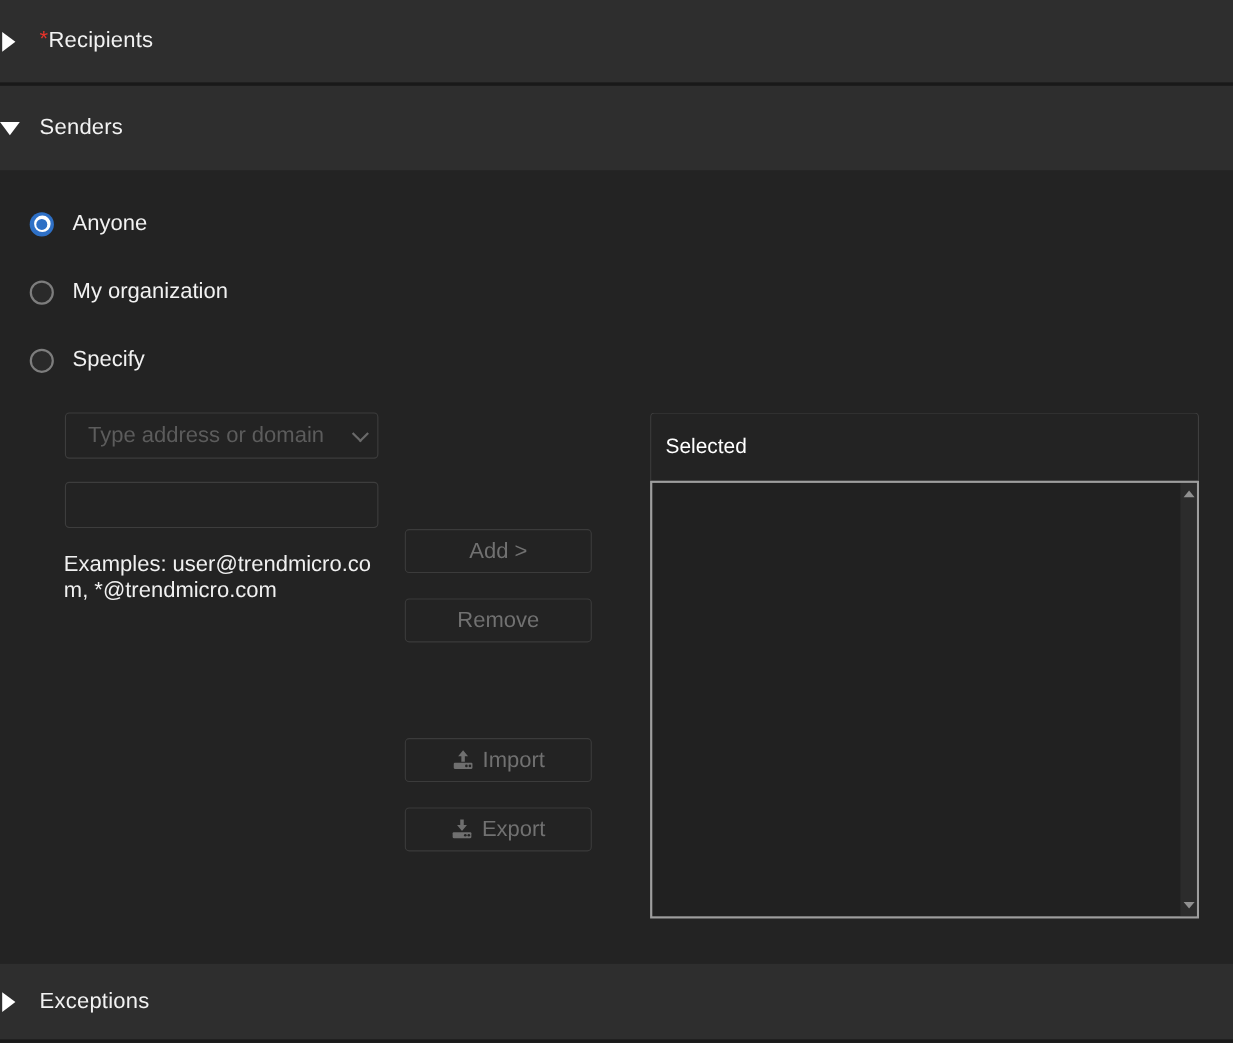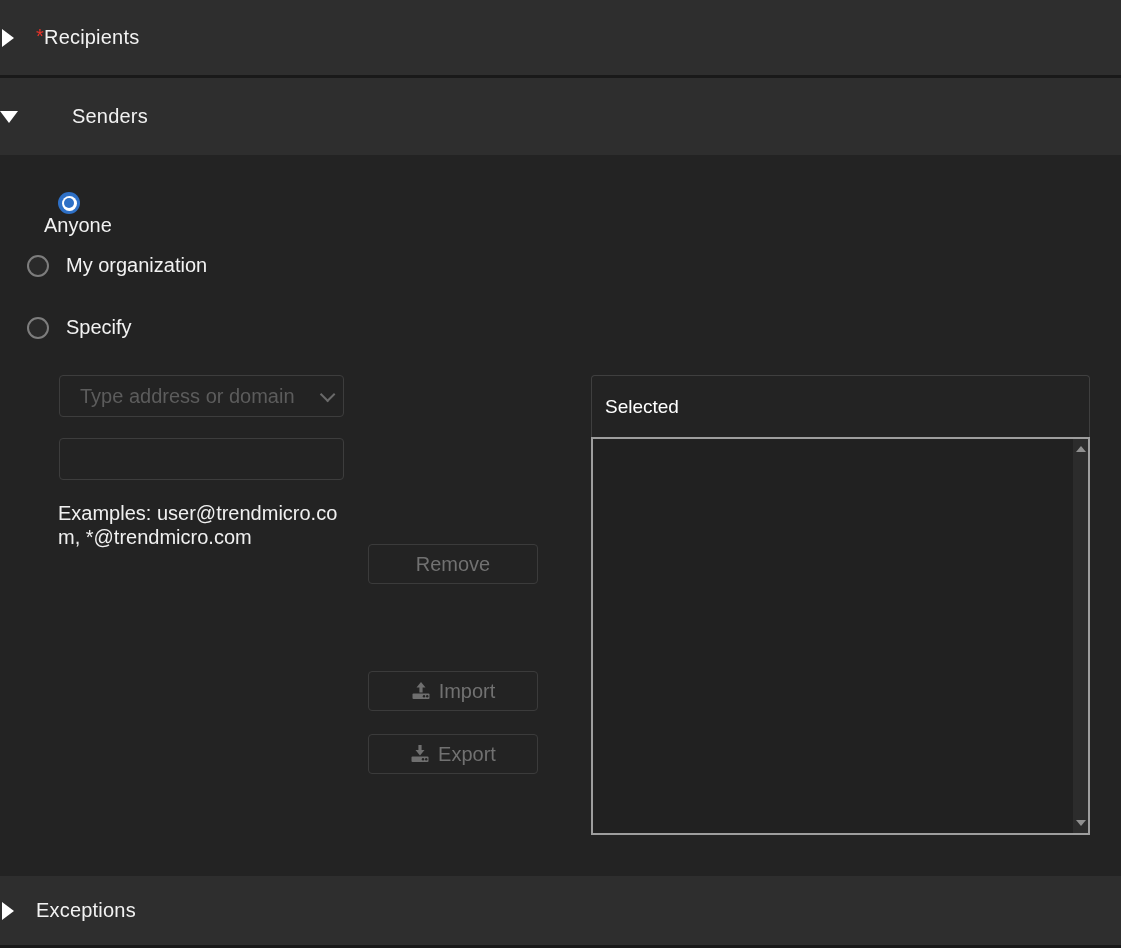--- a/index.html
+++ b/index.html
@@ -12,21 +12,21 @@
     position:relative;
   }
   
   .section-header {
     background:#2e2e2e;
     display:flex;
     align-items:center;
     cursor:pointer;
   }
   .hdr-recipients { height:75px; }
-  .hdr-senders { height:77px;gap:36px; }
+  .hdr-senders { height:77px; }
   .hdr-exceptions { height:69px; }
   .divider { height:3px; background:#191919; }
   .caret-box { width:22px; display:flex; align-items:center; justify-content:flex-start; margin-right:14px; }
   .caret-right {
     width:0; height:0;
     border-left:12px solid #ffffff;
     border-top:9px solid transparent;
     border-bottom:9px solid transparent;
     margin-left:2px;
   }
@@ -67,21 +67,21 @@
   }
   .radio-on .ring {
     width:15px; height:15px; border-radius:50%;
     background:#ffffff;
     display:flex; align-items:center; justify-content:center;
   }
   .radio-on .dot {
     width:10px; height:10px; border-radius:50%;
     background:#2e70c6;
   }
-  .row-anyone { top:37px;flex-direction:column; }
+  .row-anyone { top:37px; }
   .row-org { top:99px;justify-content:space-between; }
   .row-specify { top:161px; }
 
   
   .type-select {
     position:absolute; left:59px; top:220px;
     width:285px; height:42px;
     border:1px solid #3d3d3d; border-radius:4px;
     display:flex; align-items:center;
     padding:0 12px 0 20px;
@@ -218,20 +218,21 @@
 
   <div class="type-select">
     <span class="ph">Type address or domain</span>
     <span class="chevron-down"></span>
   </div>
 
   <input class="addr-input" type="text" placeholder="" style="">
 
   <div class="examples">Examples: user@trendmicro.com, *@trendmicro.com</div>
 
+  <button class="btn btn-add">Add &gt;</button>
   <button class="btn btn-remove">Remove</button>
 
   <button class="btn btn-export">
     <svg width="20" height="20" viewBox="0 0 20 20">
       <polygon points="8.4,1 11.6,1 11.6,6 14.5,6 10,11.5 5.5,6 8.4,6" fill="#6f6f6f"></polygon>
       <rect x="1.5" y="12.5" width="17" height="5.5" rx="1" fill="#6f6f6f"></rect>
       <circle cx="13" cy="15.3" r="1.2" fill="#232323"></circle>
       <circle cx="16.2" cy="15.3" r="1.2" fill="#232323"></circle>
     </svg>
     <span>Export</span>

